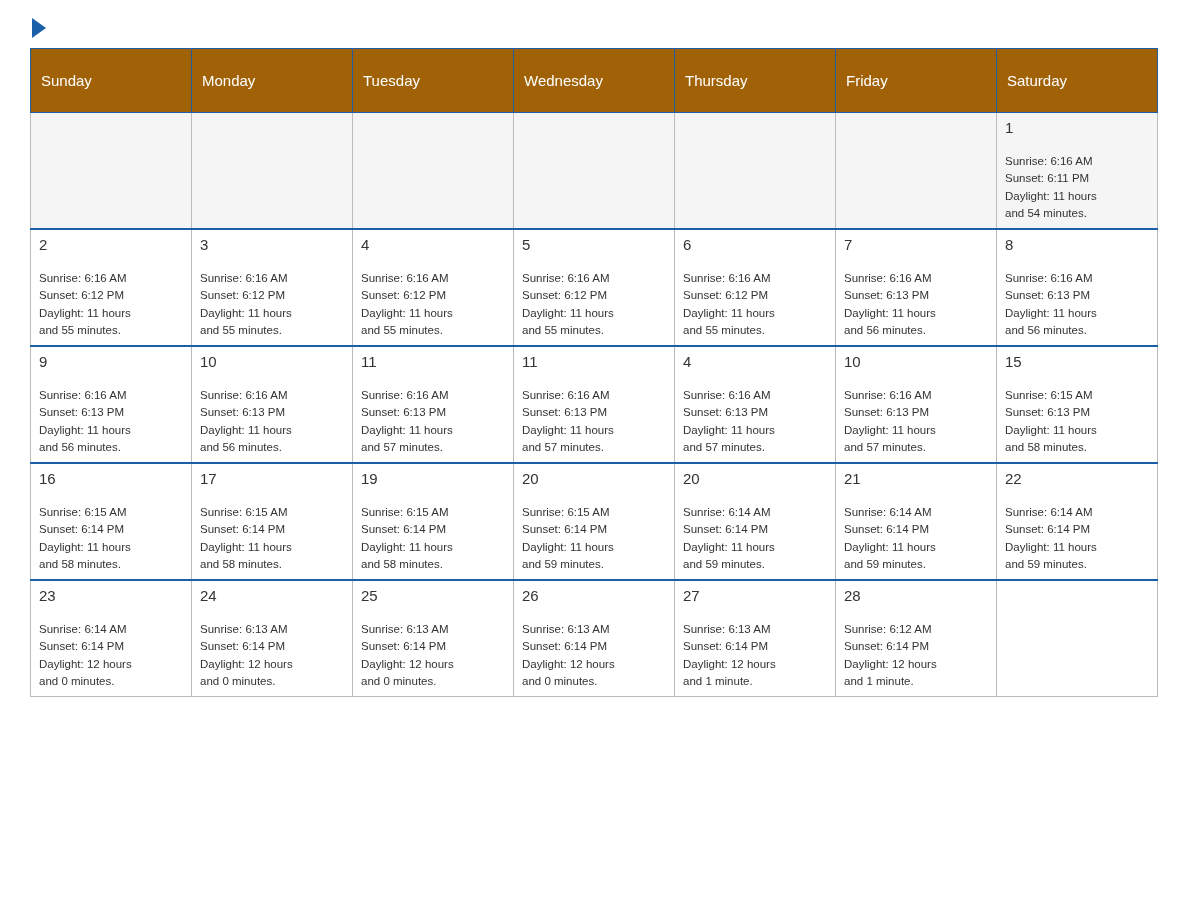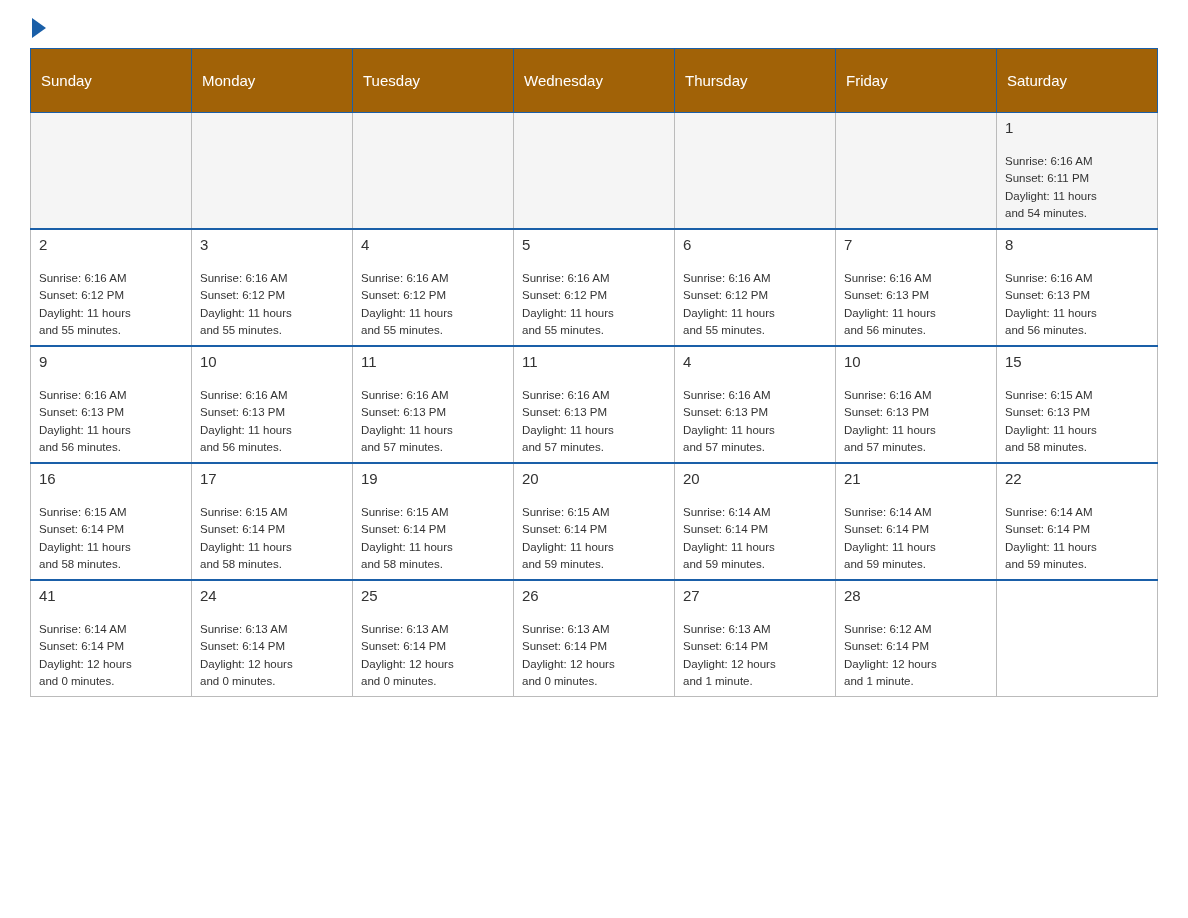--- a/index.html
+++ b/index.html
@@ -232,21 +232,21 @@
           <span class="day-number">21</span>
           <div class="day-info">Sunrise: 6:14 AM<br>Sunset: 6:14 PM<br>Daylight: 11 hours<br>and 59 minutes.</div>
         </td>
         <td>
           <span class="day-number">22</span>
           <div class="day-info">Sunrise: 6:14 AM<br>Sunset: 6:14 PM<br>Daylight: 11 hours<br>and 59 minutes.</div>
         </td>
       </tr>
       <tr class="row-separator">
         <td>
-          <span class="day-number">41</span>
+          <span class="day-number">23</span>
           <div class="day-info">Sunrise: 6:14 AM<br>Sunset: 6:14 PM<br>Daylight: 12 hours<br>and 0 minutes.</div>
         </td>
         <td>
           <span class="day-number">24</span>
           <div class="day-info">Sunrise: 6:13 AM<br>Sunset: 6:14 PM<br>Daylight: 12 hours<br>and 0 minutes.</div>
         </td>
         <td>
           <span class="day-number">25</span>
           <div class="day-info">Sunrise: 6:13 AM<br>Sunset: 6:14 PM<br>Daylight: 12 hours<br>and 0 minutes.</div>
         </td>

